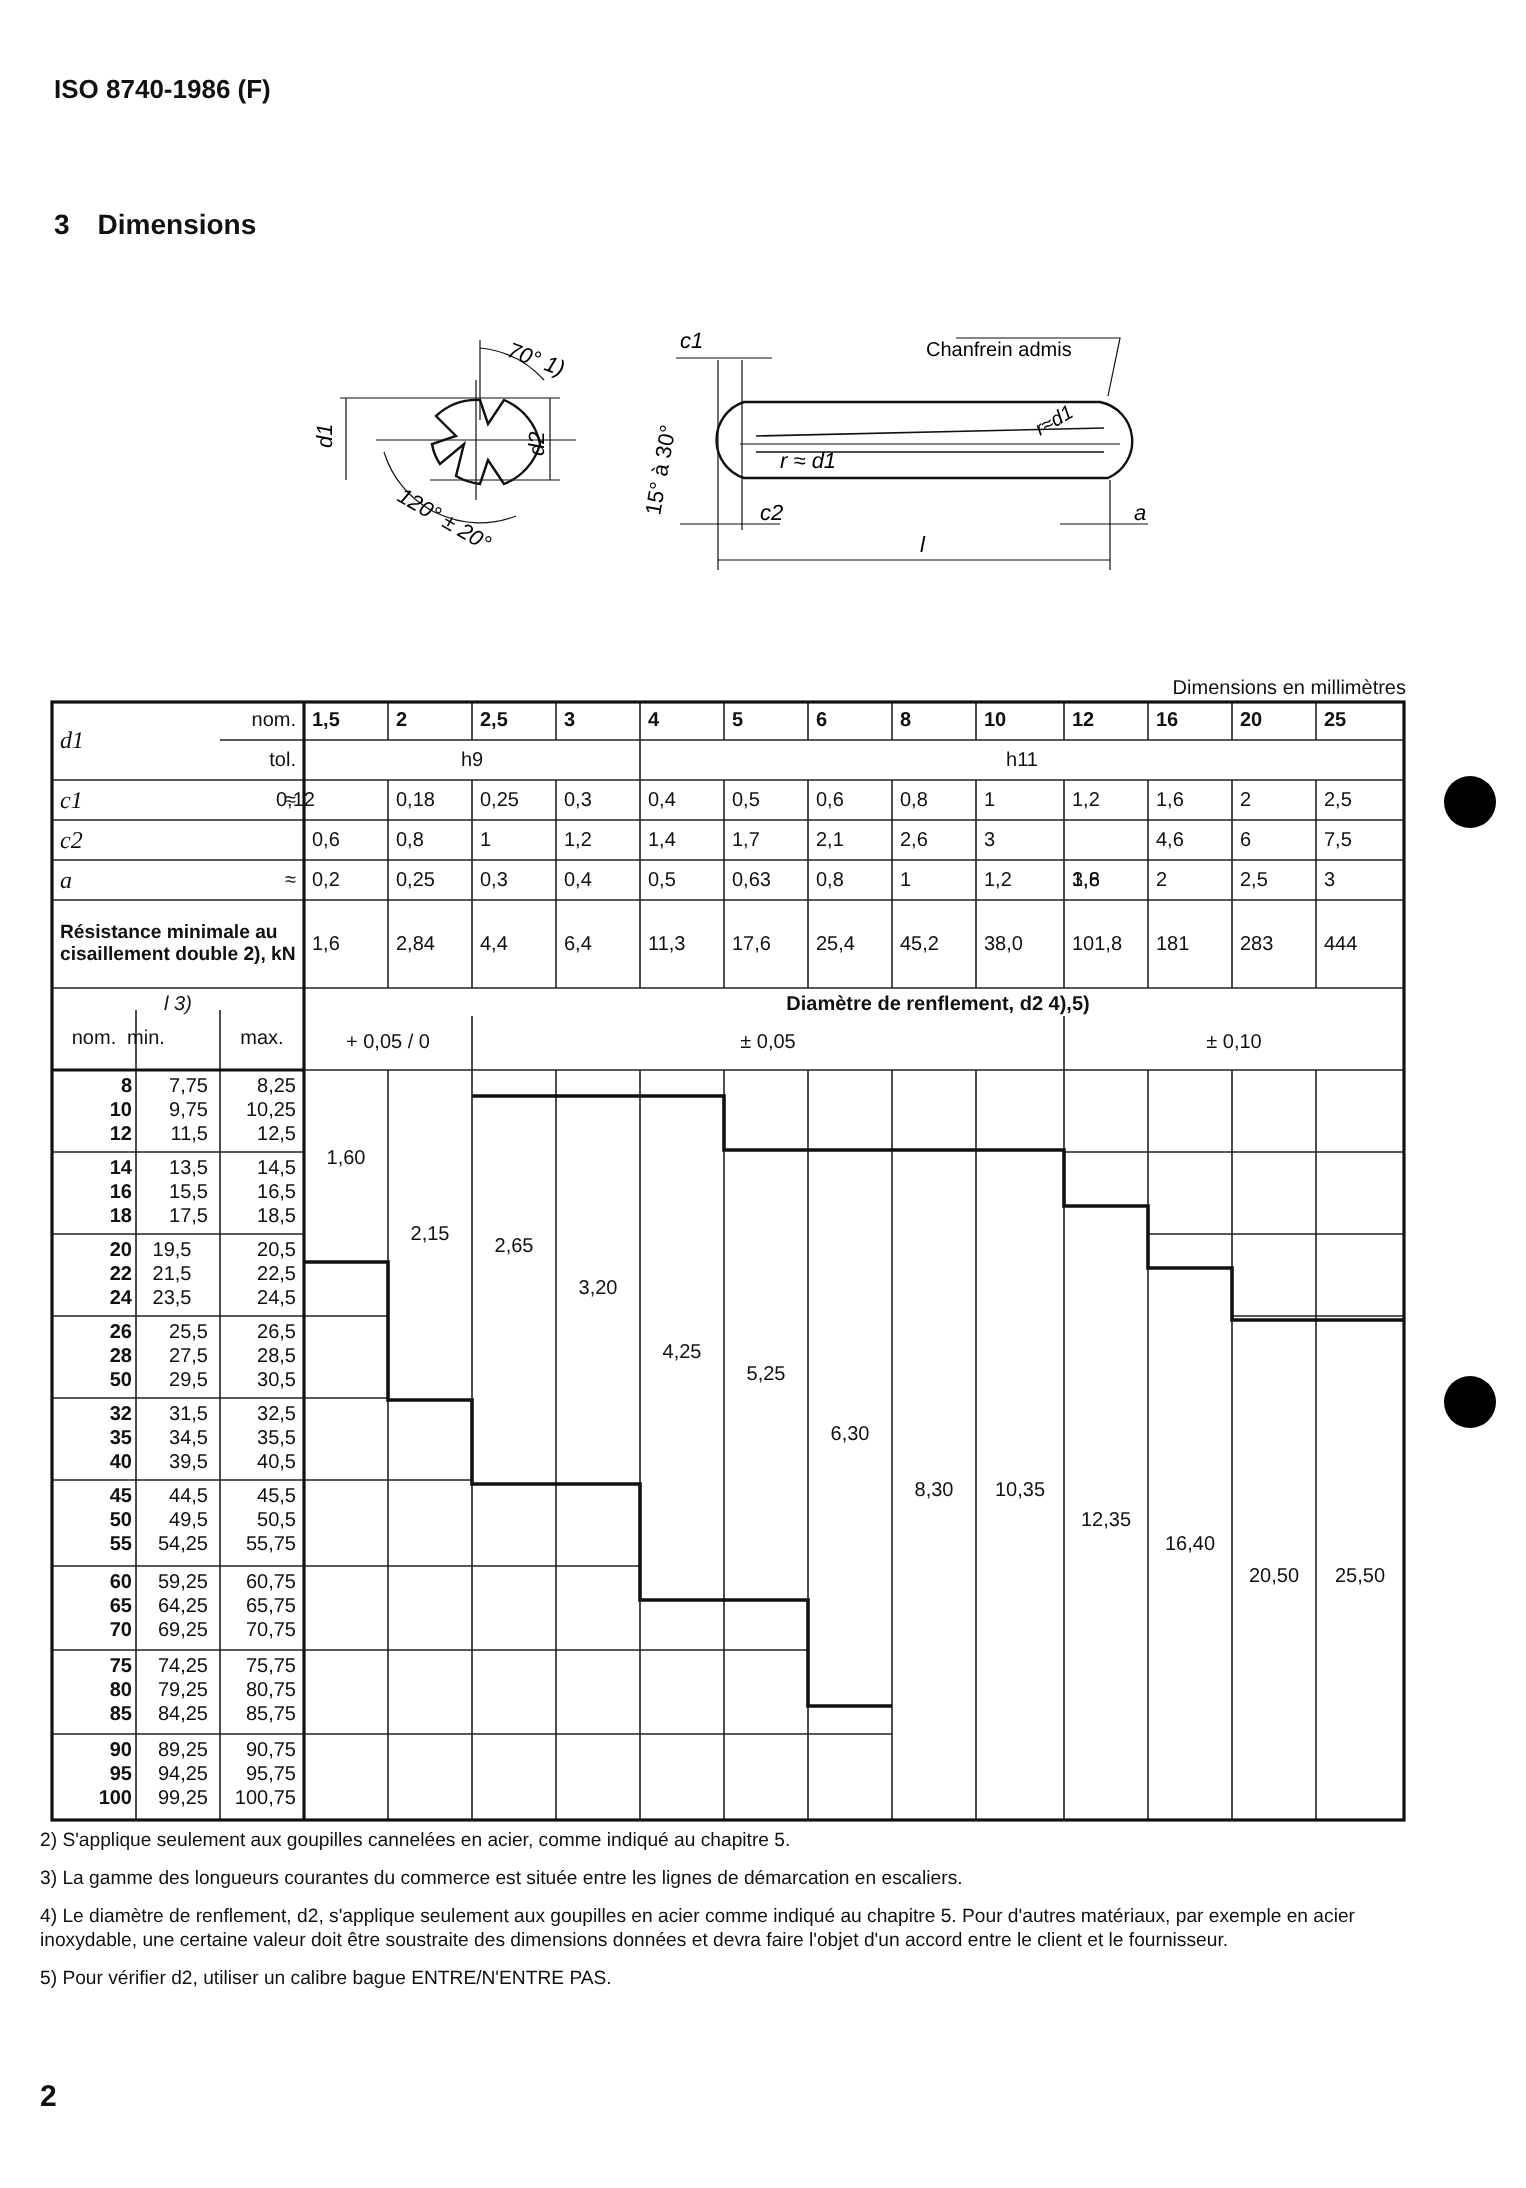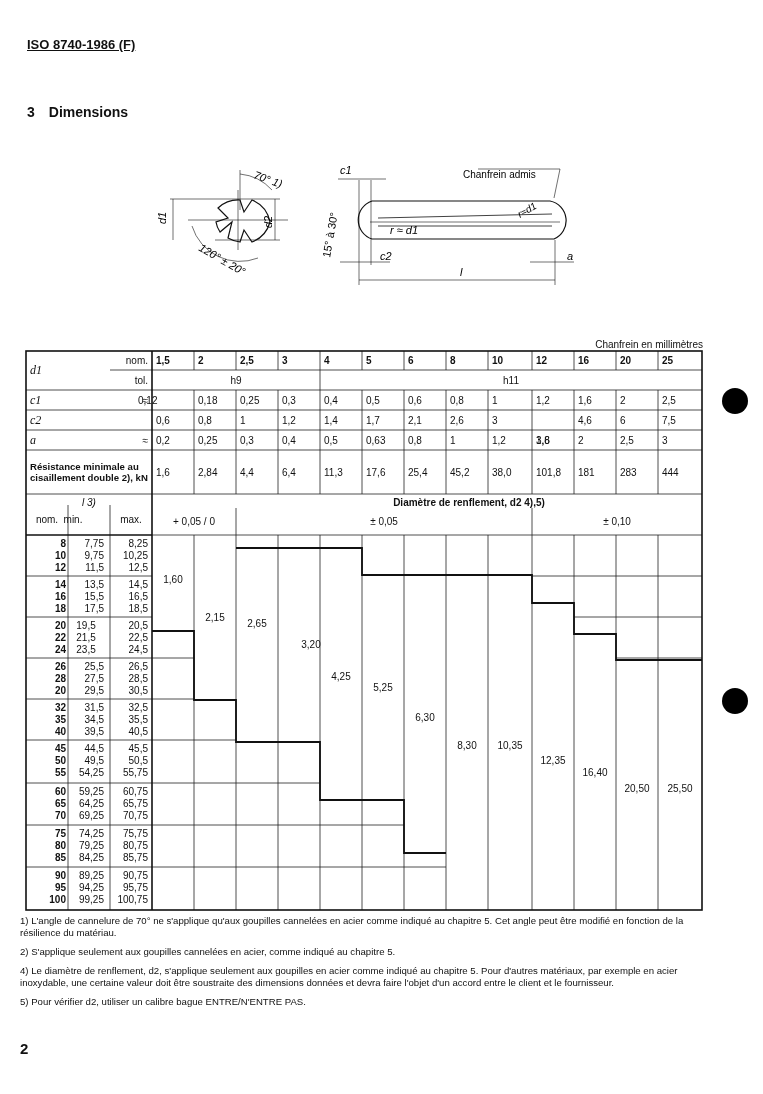--- a/index.html
+++ b/index.html
@@ -1,18 +1,18 @@
 <!DOCTYPE html>
 <html><head>
 <meta charset="utf-8">
 <style>
   html,body{margin:0;padding:0;background:#fff;}
   body{width:763px;height:1094px;position:relative;overflow:hidden;font-family:"Liberation Sans",sans-serif;color:#111;}
   .abs{position:absolute;}
-  .hdr{left:27px;top:37px;font-size:13px;font-weight:bold;text-decoration:underline;}
+  .hdr{left:27px;top:37px;font-size:13px;font-weight:bold;}
   .sec{left:27px;top:104px;font-size:14px;font-weight:bold;}
   .sec .num{margin-right:14px;}
   .units{right:60px;top:339px;font-size:10px;}
   .cell{position:absolute;font-size:10px;display:flex;align-items:center;justify-content:center;box-sizing:border-box;}
   .b{font-weight:bold;}
   .i{font-style:italic;font-family:"Liberation Serif",serif;font-size:12px;}
   .lcell{position:absolute;font-size:10px;line-height:12px;text-align:center;}
   .notes{left:20px;top:915px;width:690px;font-size:9.6px;line-height:12px;}
   .notes p{margin:0 0 7px 0;}
   .pg{left:20px;top:1040px;font-size:15px;font-weight:bold;}
@@ -61,21 +61,21 @@
   <text x="200" y="24" font-size="11" font-style="italic">c1</text>
   <text x="240" y="110" font-size="11" font-style="italic">c2</text>
   <text x="250" y="84" font-size="11" font-style="italic">r ≈ d1</text>
   <text x="380" y="68" font-size="10" font-style="italic" transform="rotate(-30 380 68)">r≈d1</text>
   <text x="190" y="108" font-size="11" transform="rotate(-80 190 108)">15° à 30°</text>
   <text x="323" y="28" font-size="10">Chanfrein admis</text>
   <text x="320" y="126" font-size="11" font-style="italic">l</text>
   <text x="427" y="110" font-size="11" font-style="italic">a</text>
 </svg>
 
-<div class="abs units">Chanfrein en millimètres</div>
+<div class="abs units">Dimensions en millimètres</div>
 
 <svg class="grid" width="763" height="1094">
   <g stroke="#222" stroke-width="0.8">
 
     <line x1="152" y1="370" x2="702" y2="370"></line>
     <line x1="26" y1="390" x2="702" y2="390"></line>
     <line x1="26" y1="410" x2="702" y2="410"></line>
     <line x1="26" y1="430" x2="702" y2="430"></line>
     <line x1="26" y1="450" x2="702" y2="450"></line>
     <line x1="26" y1="494" x2="702" y2="494"></line>
@@ -273,21 +273,21 @@
 22
 24</div>
     <div class="lcell" style="left:68px;top:620px;width:36px;white-space:pre;text-align:center">19,5
 21,5
 23,5</div>
     <div class="lcell" style="left:110px;top:620px;width:38px;white-space:pre;text-align:right">20,5
 22,5
 24,5</div>
     <div class="lcell" style="left: 30px; top: 661px; width: 36px; white-space: pre; text-align: right; font-weight: bold;">26
 28
-20</div>
+50</div>
     <div class="lcell" style="left:68px;top:661px;width:36px;white-space:pre;text-align:right">25,5
 27,5
 29,5</div>
     <div class="lcell" style="left:110px;top:661px;width:38px;white-space:pre;text-align:right">26,5
 28,5
 30,5</div>
     <div class="lcell" style="left: 30px; top: 702px; width: 36px; white-space: pre; text-align: right; font-weight: bold;">32
 35
 40</div>
     <div class="lcell" style="left:68px;top:702px;width:36px;white-space:pre;text-align:right">31,5
@@ -330,34 +330,34 @@
 94,25
 99,25</div>
     <div class="lcell" style="left:110px;top:870px;width:38px;white-space:pre;text-align:right">90,75
 95,75
 100,75</div>
   </div>
 <div id="d2vals">
     <div class="cell" style="left:152px;top:572px;width:42px;height:14px">1,60</div>
     <div class="cell" style="left:194px;top:610px;width:42px;height:14px">2,15</div>
     <div class="cell" style="left:236px;top:616px;width:42px;height:14px">2,65</div>
-    <div class="cell" style="left:290px;top:637px;width:42px;height:14px">3,20</div>
+    <div class="cell" style="left:278px;top:637px;width:42px;height:14px">3,20</div>
     <div class="cell" style="left:320px;top:669px;width:42px;height:14px">4,25</div>
     <div class="cell" style="left:362px;top:680px;width:42px;height:14px">5,25</div>
     <div class="cell" style="left:404px;top:710px;width:42px;height:14px">6,30</div>
     <div class="cell" style="left:446px;top:738px;width:42px;height:14px">8,30</div>
     <div class="cell" style="left:488px;top:738px;width:44px;height:14px">10,35</div>
     <div class="cell" style="left:532px;top:753px;width:42px;height:14px">12,35</div>
     <div class="cell" style="left:574px;top:765px;width:42px;height:14px">16,40</div>
     <div class="cell" style="left:616px;top:781px;width:42px;height:14px">20,50</div>
     <div class="cell" style="left:658px;top:781px;width:44px;height:14px">25,50</div>
   </div>
 
 <div class="abs dot" style="left:722px;top:388px"></div>
 <div class="abs dot" style="left:722px;top:688px"></div>
 
 <div class="abs notes">
-  <p>1)  L'angle de cannelure de 70° ne s'applique qu'aux goupilles cannelées en acier comme indiqué au chapitre 5. Cet angle peut être modifié en fonction de la résilience du matériau.</p>
   <p>2)  S'applique seulement aux goupilles cannelées en acier, comme indiqué au chapitre 5.</p>
+  <p>3)  La gamme des longueurs courantes du commerce est située entre les lignes de démarcation en escaliers.</p>
   <p>4)  Le diamètre de renflement, d2, s'applique seulement aux goupilles en acier comme indiqué au chapitre 5. Pour d'autres matériaux, par exemple en acier inoxydable, une certaine valeur doit être soustraite des dimensions données et devra faire l'objet d'un accord entre le client et le fournisseur.</p>
   <p>5)  Pour vérifier d2, utiliser un calibre bague ENTRE/N'ENTRE PAS.</p>
 </div>
 <div class="abs pg">2</div>
 
 </body></html>

